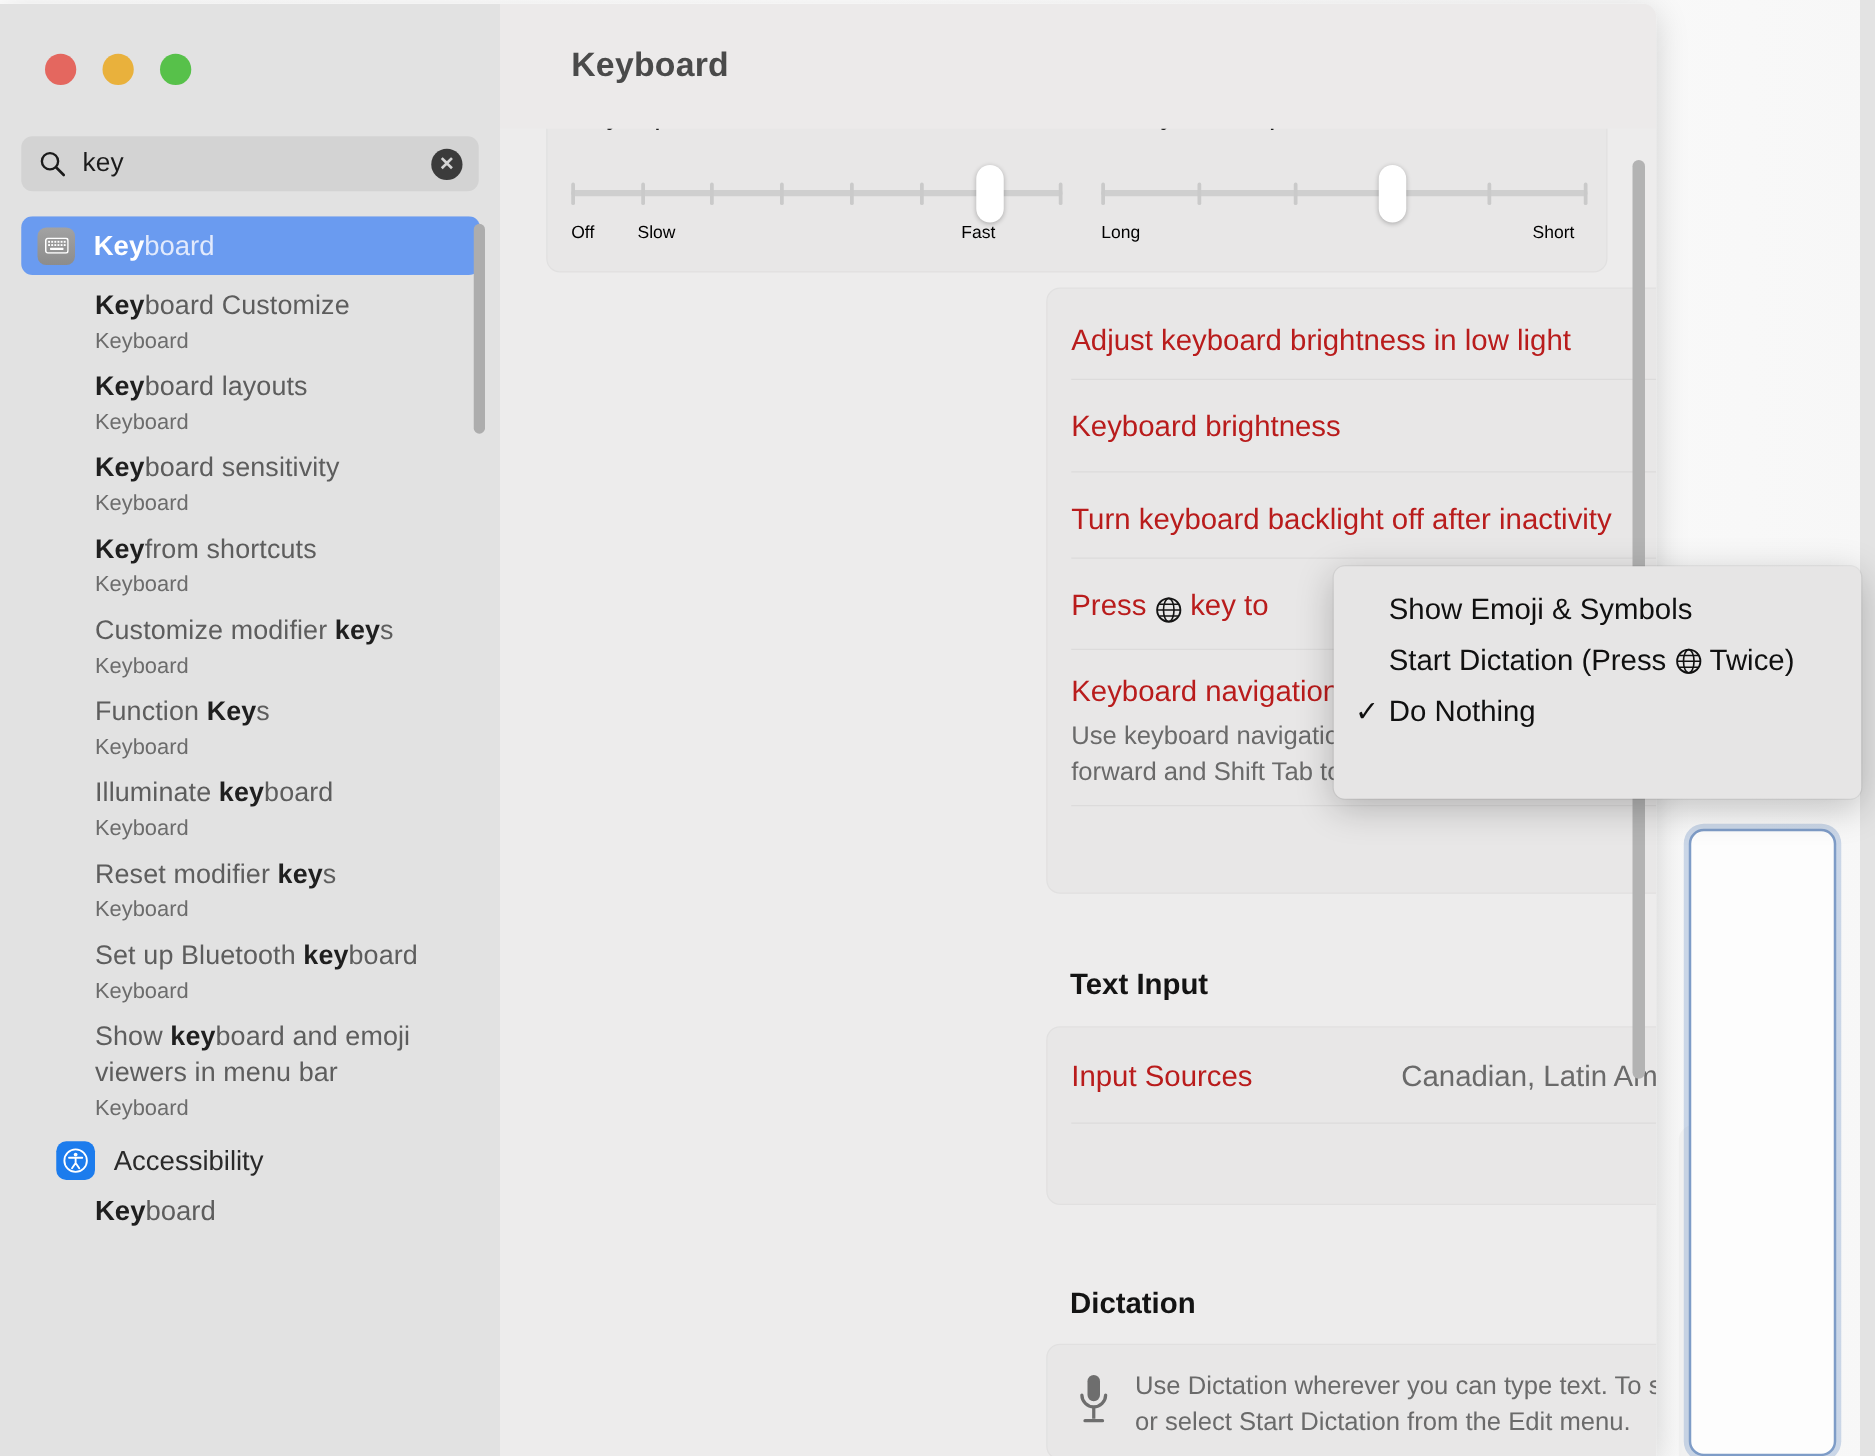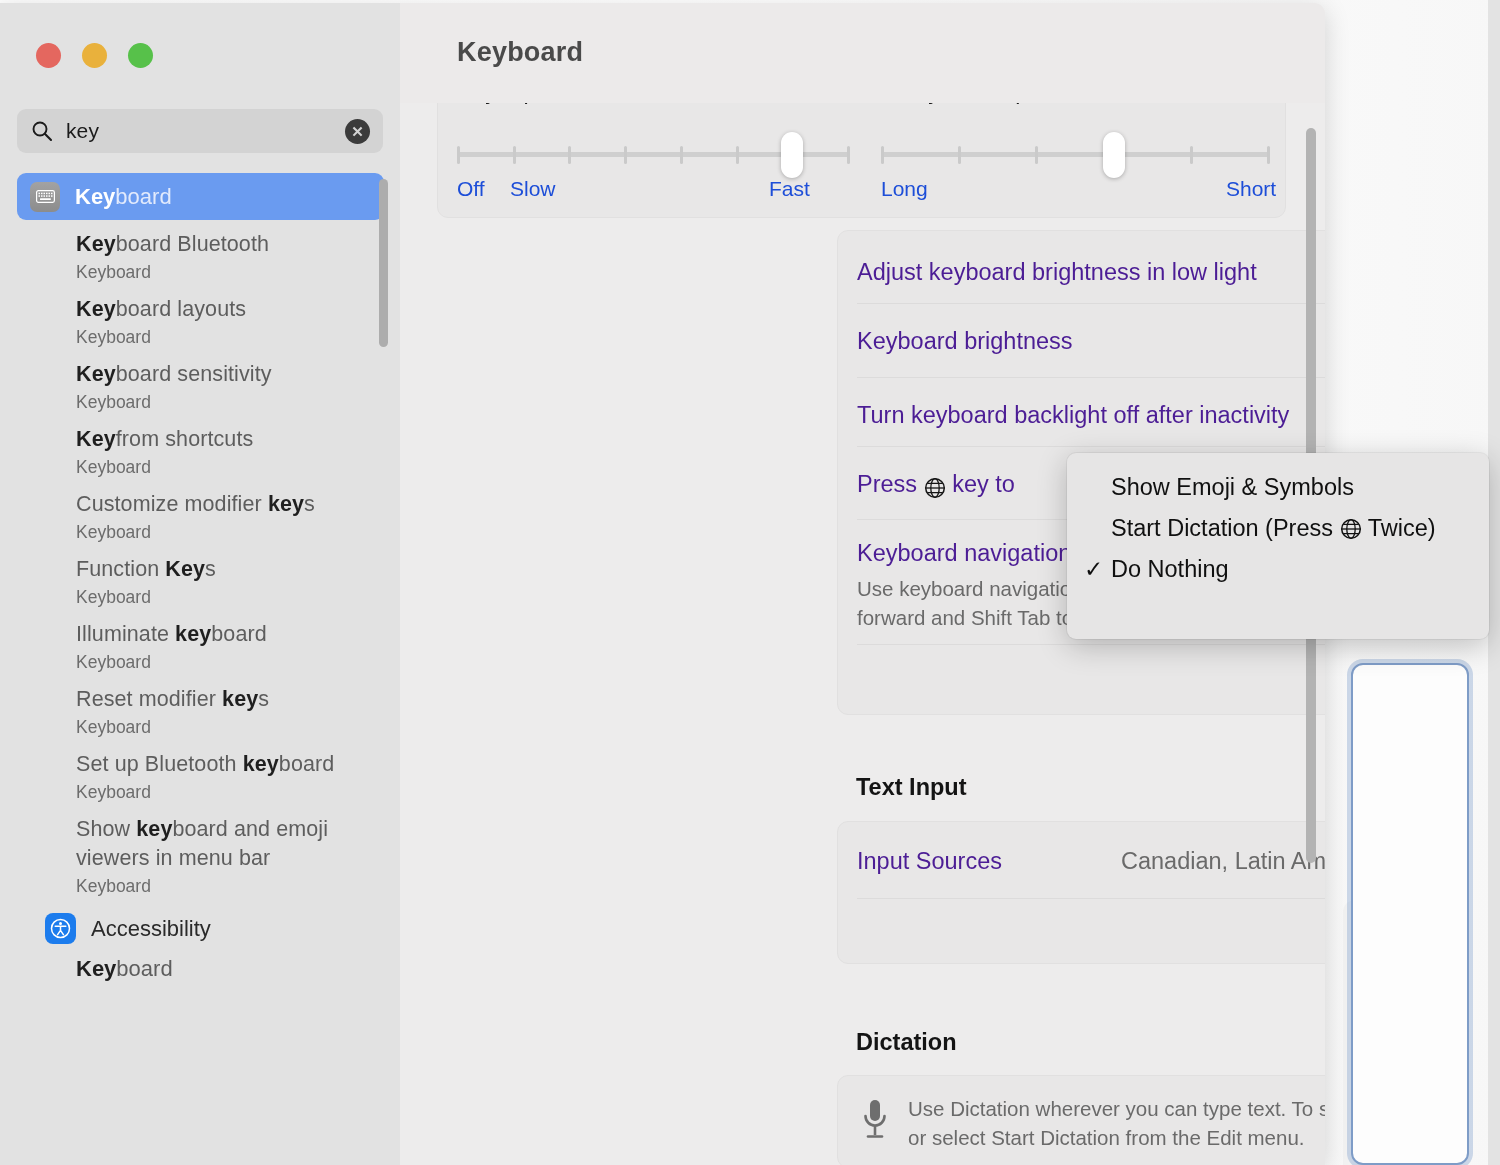--- a/index.html
+++ b/index.html
@@ -88,25 +88,25 @@
   .card { position:absolute; background:#e8e7e7; border-radius:11px;
           border:1px solid #e1e0e0; }
 
   
   #card-repeat { left:37px; top:78px; width:849px; height:137px; }
   .slider-title { position:absolute; font-size:23px; color:#1c1c1c; }
   .slider-track { position:absolute; height:5px; background:#cfcfcf; border-radius:3px; }
   .tick { position:absolute; width:3px; height:18px; background:#cacaca; border-radius:2px; }
   .knob-cap { position:absolute; width:22px; height:46px; background:#fff;
               border-radius:11px; box-shadow:0 1px 4px rgba(0,0,0,.27); }
-  .slider-lbl { position:absolute; font-size:21px; color:#1d4ed8; }
+  .slider-lbl { position:absolute; font-size:14px; color:#000000; }
 
   
   #card-bright { left:437px; top:227px; width:849px; height:485px; }
-  .row-label { position:absolute; font-size:23.5px; color:#4c1d95; }
+  .row-label { position:absolute; font-size:23.5px; color:#b91c1c; }
   .divider { position:absolute; height:1px; background:#dcdbdb; }
   .popup-val { position:absolute; font-size:23.5px; color:#1b1b1b; }
   .globe { display:inline-block; vertical-align:-3px; }
   .desc { position:absolute; font-size:20.5px; line-height:29px; color:#6a6a6a; }
 
   
   .section-head { position:absolute; font-size:23.5px; font-weight:700; color:#141414; }
   #card-text { left:437px; top:818px; width:849px; height:143px; }
 
   
@@ -174,21 +174,21 @@
                     <rect x="15" y="5.3" width="1.5" height="1.5"></rect>
                   <rect x="4" y="8.2" width="10.8" height="1.7" rx="0.5"></rect>
                 </g>
               </svg>
             </div>
             <div class="label"><b>Key</b><span>board</span></div>
           </div>
 
           <div id="result-rows">
               <div class="res-item">
-                <div class="res-title"><b>Key</b><span>board Bluetooth</span></div>
+                <div class="res-title"><b>Key</b><span>board Customize</span></div>
                 <div class="res-sub">Keyboard</div>
               </div>
               <div class="res-item">
                 <div class="res-title"><b>Key</b><span>board layouts</span></div>
                 <div class="res-sub">Keyboard</div>
               </div>
               <div class="res-item">
                 <div class="res-title"><b>Key</b><span>board sensitivity</span></div>
                 <div class="res-sub">Keyboard</div>
               </div>

